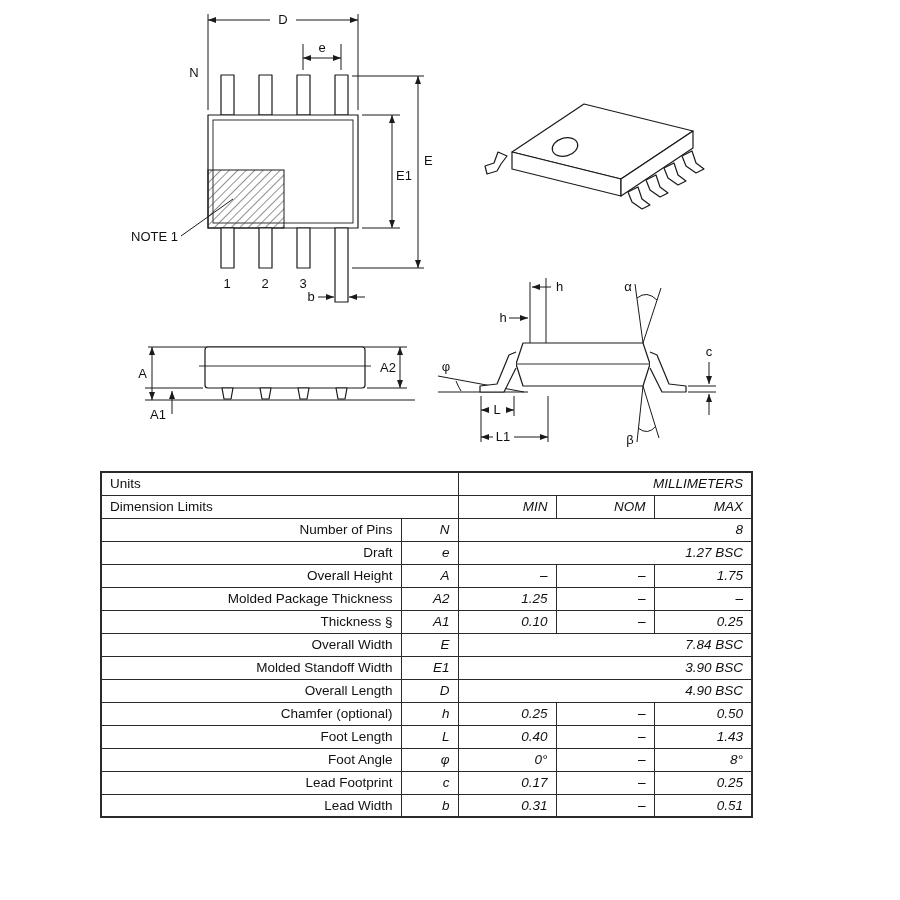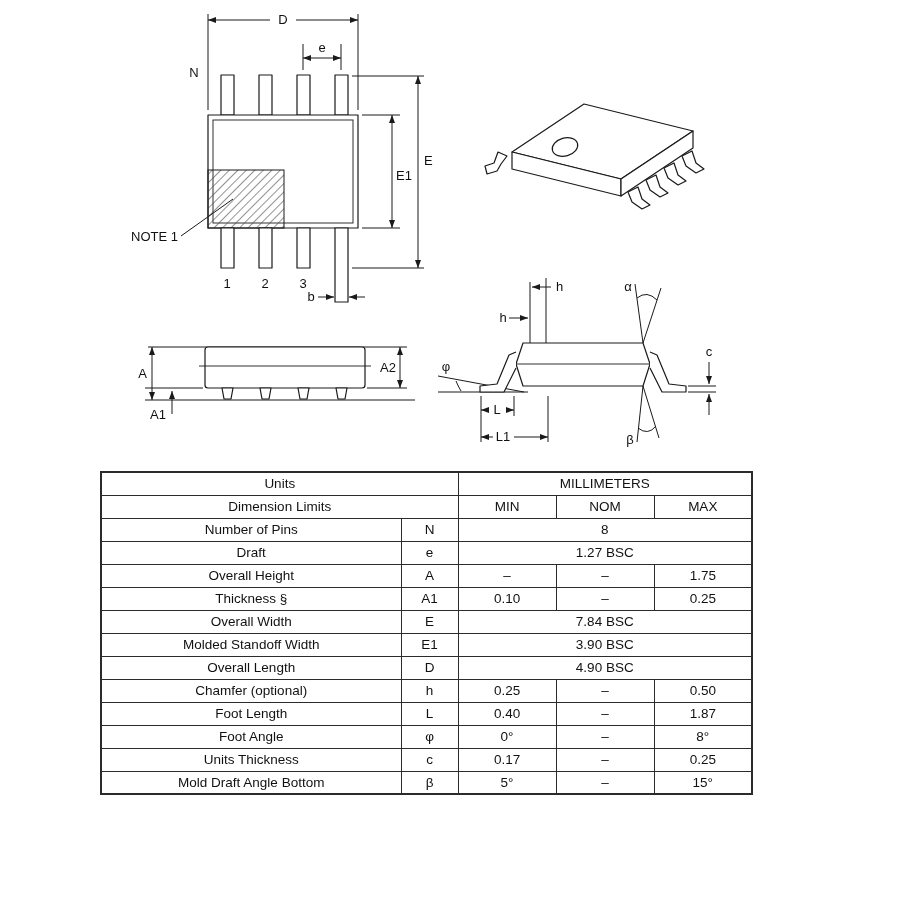--- a/index.html
+++ b/index.html
@@ -8,23 +8,23 @@
   #page { position:relative; width:900px; height:900px; background:#fff; overflow:hidden; }
   #drawings { position:absolute; top:0; left:0; }
   svg text { font-family:"Liberation Sans", sans-serif; font-size:13px; fill:#111; }
   .dim { stroke:#1a1a1a; stroke-width:1; fill:none; }
   .thin { stroke:#1a1a1a; stroke-width:0.9; fill:none; }
   .part { fill:#ffffff; stroke:#1a1a1a; stroke-width:1.2; stroke-linejoin:round; }
   #dim-table-wrap { position:absolute; top:471px; left:100px; }
   table.dims { border-collapse:collapse; table-layout:fixed; width:651px; border:2px solid #2b2b2b; }
   table.dims td { border:1px solid #2b2b2b; height:23px; font-size:13.5px; color:#111;
                   padding:0 8px; white-space:nowrap; overflow:hidden; vertical-align:middle; }
-  td.name { text-align:center;margin-top:37px; }
-  td.right { text-align:center; }
-  td.center { text-align:center; padding:0 2px; }
+  td.name { text-align:right;margin-top:37px; }
+  td.right { text-align:left; }
+  td.center { text-align:right; padding:0 2px;font-style:italic; }
 </style>
 </head>
 <body>
 
 <div id="page">
 
 <svg id="drawings" width="900" height="468" viewBox="0 0 900 468">
   <defs>
     <marker id="mE" markerWidth="9" markerHeight="7" refX="8" refY="3" orient="auto">
           <path d="M0,0 L8,3 L0,6 Z" fill="#1a1a1a"></path>
@@ -195,20 +195,27 @@
         <td colspan="3" class="center">1.27 BSC</td>
       </tr>
       <tr>
         <td class="name">Overall Height</td>
         <td class="center">A</td>
         <td class="center">–</td>
         <td class="center">–</td>
         <td class="center">1.75</td>
       </tr>
       <tr>
+        <td class="name">Molded Package Thickness</td>
+        <td class="center">A2</td>
+        <td class="center">1.25</td>
+        <td class="center">–</td>
+        <td class="center">–</td>
+      </tr>
+      <tr>
         <td class="name">Thickness  §</td>
         <td class="center">A1</td>
         <td class="center">0.10</td>
         <td class="center">–</td>
         <td class="center">0.25</td>
       </tr>
       <tr>
         <td class="name">Overall Width</td>
         <td class="center">E</td>
         <td colspan="3" class="center">7.84 BSC</td>
@@ -228,40 +235,40 @@
         <td class="center">h</td>
         <td class="center">0.25</td>
         <td class="center">–</td>
         <td class="center">0.50</td>
       </tr>
       <tr>
         <td class="name">Foot Length</td>
         <td class="center">L</td>
         <td class="center">0.40</td>
         <td class="center">–</td>
-        <td class="center">1.87</td>
+        <td class="center">1.43</td>
       </tr>
       <tr>
         <td class="name">Foot Angle</td>
         <td class="center">φ</td>
         <td class="center">0°</td>
         <td class="center">–</td>
         <td class="center">8°</td>
       </tr>
       <tr>
-        <td class="name">Units Thickness</td>
+        <td class="name">Lead Footprint</td>
         <td class="center">c</td>
         <td class="center">0.17</td>
         <td class="center">–</td>
         <td class="center">0.25</td>
       </tr>
       <tr>
-        <td class="name">Mold Draft Angle Bottom</td>
-        <td class="center">β</td>
-        <td class="center">5°</td>
-        <td class="center">–</td>
-        <td class="center">15°</td>
+        <td class="name">Lead Width</td>
+        <td class="center">b</td>
+        <td class="center">0.31</td>
+        <td class="center">–</td>
+        <td class="center">0.51</td>
       </tr>
     </tbody>
   </table>
 </div>
 
 </div>
 
 </body></html>

